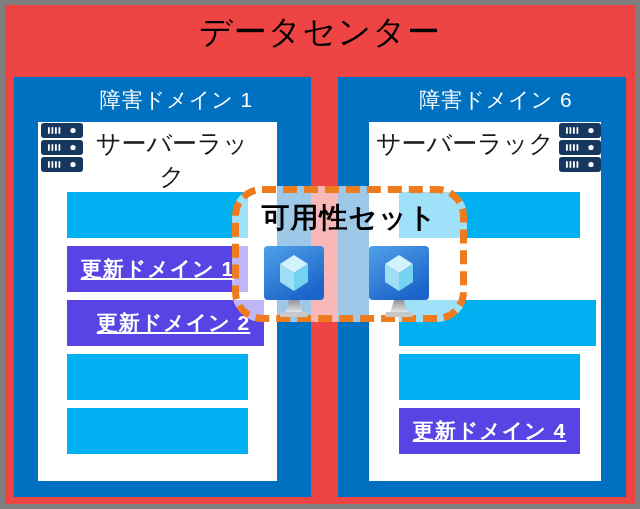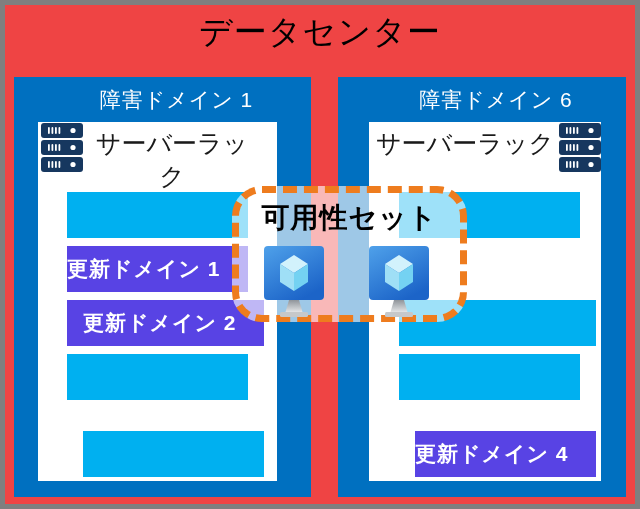--- a/index.html
+++ b/index.html
@@ -20,24 +20,24 @@
   .rack-icon{position:absolute;top:123px;width:42px;height:49px;}
   .rack-icon1{left:41px;}
   .rack-icon2{left:559px;}
   .rack-label{position:absolute;top:127px;text-align:center;color:#1a1a1a;
               font-size:25px;font-weight:500;}
   .rack-label1{left:86px;width:172px;}
   .rack-label2{left:376px;width:178px;}
   .bar{position:absolute;width:181px;height:46px;}
   .bar-left{left:67px;}
   .bar-right{left:399px;}
-  .r0{top:192px;}.r1{top:246px;}.r2{top:300px;padding-left:16px;}.r3{top:354px;}.r4{top:431px;margin-left:16px;}
+  .r0{top:192px;}.r1{top:246px;}.r2{top:300px;padding-left:16px;}.r3{top:354px;}.r4{top:408px;}
   .slot{background:#00B0F0;}
   .update{background:#5843E4;color:#fff;font-size:21px;font-weight:700;
-          line-height:46px;letter-spacing:1px;}
+          text-align:center;line-height:46px;letter-spacing:1px;text-decoration:underline;}
   .avset{position:absolute;left:211px;top:186px;width:235px;height:136px;
          box-sizing:border-box;border:7px dashed #EE7C1E;border-radius:30px;
          background:rgba(255,255,255,0.62);z-index:10;margin-left:21px;}
   .avset-label{position:absolute;top:6px;left:0;width:100%;text-align:center;
                color:#000;font-size:28px;font-weight:700;letter-spacing:1px;}
   .vm{position:absolute;top:52px;width:62px;height:74px;}
   .vm1{left:24px;}
   .vm2{left:129px;}
 </style>
 </head>

